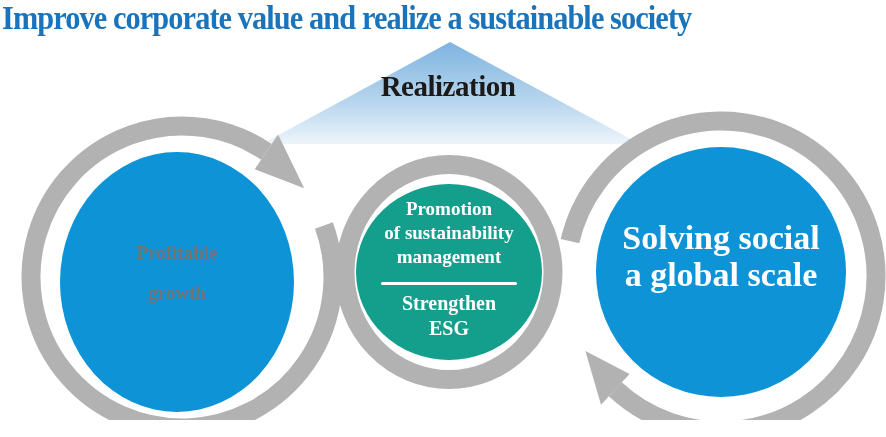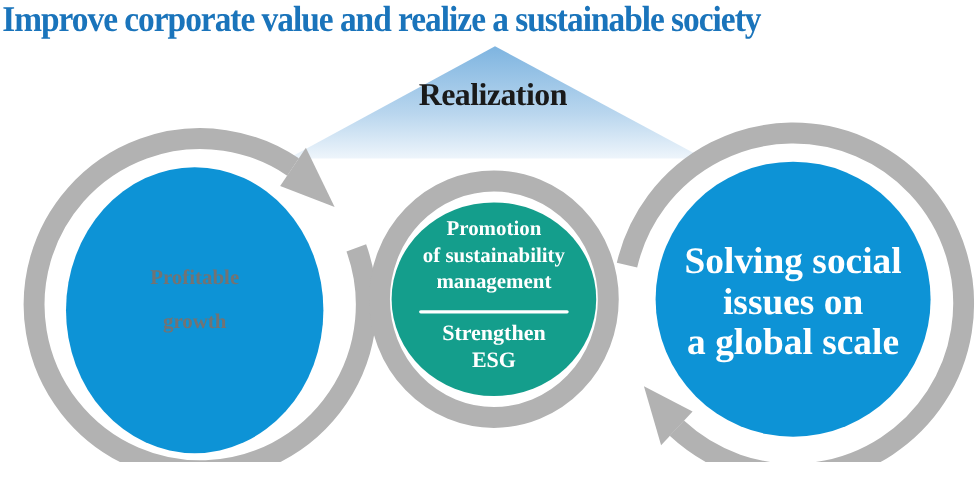--- a/index.html
+++ b/index.html
@@ -94,17 +94,16 @@
     <div>management</div>
   </div>
 
   <div class="label center-circle-text-bottom">
     <div>Strengthen</div>
     <div>ESG</div>
   </div>
 
   <div class="label right-circle-text">
     <div>Solving social</div>
-    <div>issues on</div>
     <div>a global scale</div>
   </div>
 
 </div>
 
 </body></html>

